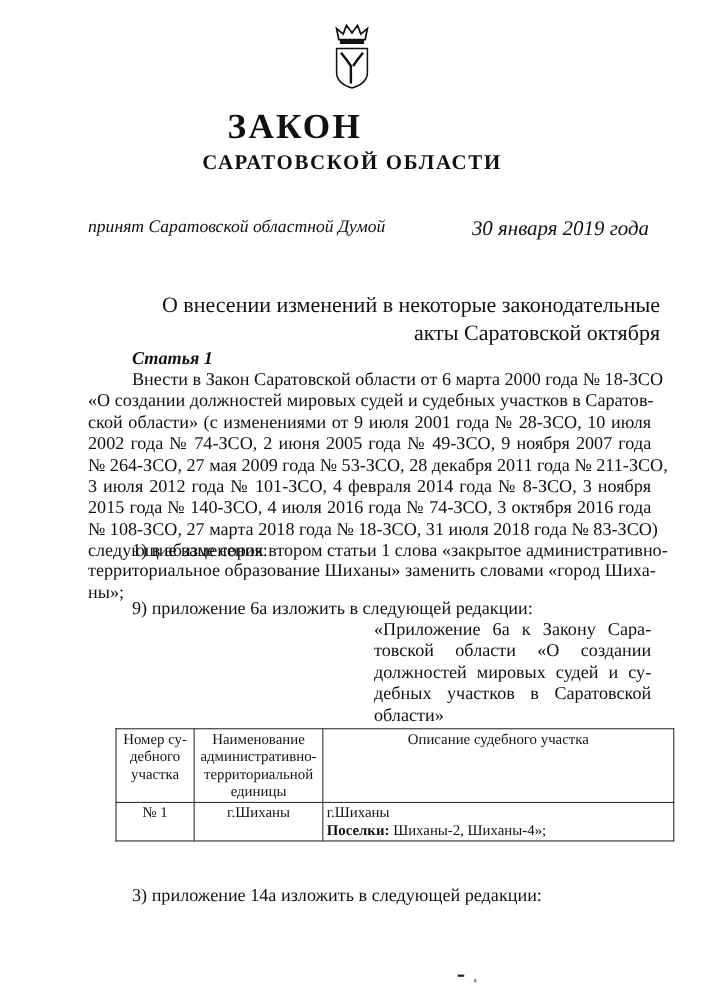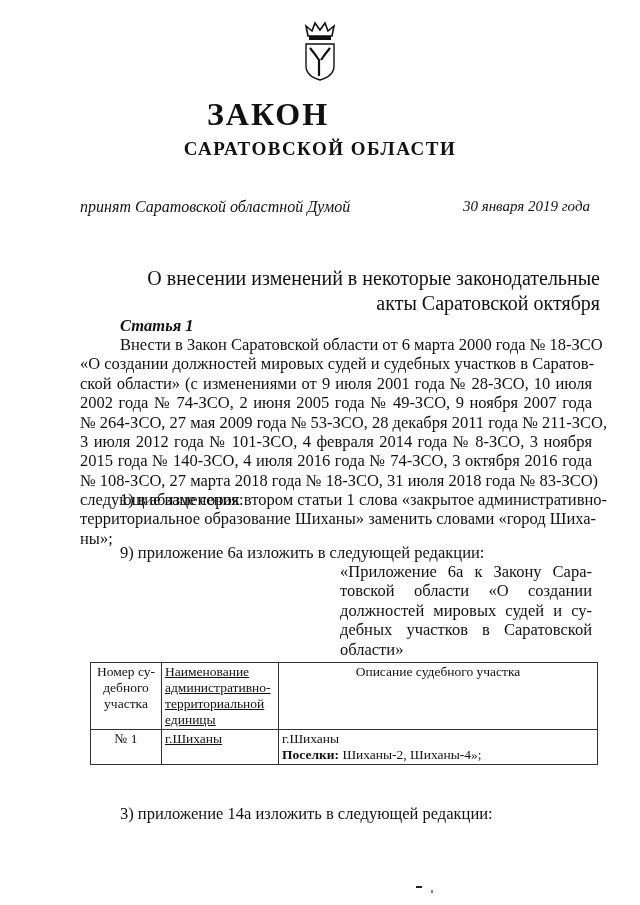--- a/index.html
+++ b/index.html
@@ -5,33 +5,33 @@
   html, body { margin: 0; padding: 0; background: #ffffff; }
   body { width: 640px; height: 905px; position: relative; overflow: hidden;
          font-family: "Liberation Serif", "DejaVu Serif", serif; color: #111; }
   .abs { position: absolute; }
   .emblem { left: 303px; top: 20px; width: 34px; height: 62px; }
   .title-main { left: 0; width: 536px; top: 96px; text-align: center;
                 font-size: 32px; font-weight: bold; letter-spacing: 2px; }
   .title-sub { left: 0; width: 640px; top: 138px; text-align: center;
                font-size: 19px; font-weight: bold; letter-spacing: 1.5px; }
   .adopted { left: 80px; top: 198px; font-size: 16px; font-style: italic; }
-  .date { right: 50px; top: 198px; font-size: 15px; font-style: italic; text-align: center; }
+  .date { right: 50px; top: 198px; font-size: 19px; font-style: italic; text-align: center; }
   .law-title { left: 60px; width: 540px; top: 243px; text-align: right;
                font-size: 20px; font-weight: normal; line-height: 25px; margin-top: 23px; }
   .body-text { left: 80px; width: 512px; font-size: 16.5px; line-height: 19.4px; text-align: justify; }
   .article { left: 120px; top: 316px; font-size: 16.5px; font-weight: bold; font-style: italic; }
   .line { display: block; text-align: justify; text-align-last: justify; white-space: nowrap; }
   .line.last { text-align-last: left; }
   .quote-block { left: 340px; width: 252px; top: 562px; font-size: 16.5px; line-height: 19.4px; }
-  table.tbl { position: absolute; left: 90px; top: 662px; width: 508px; border-collapse: collapse;
+  table.tbl { position: absolute; left: 105px; top: 662px; width: 508px; border-collapse: collapse;
               font-size: 13.5px; line-height: 16px; }
   table.tbl td { border: 1px solid #333; vertical-align: top; padding: 1px 3px; }
   .c1 { width: 64px; text-align: center; }
-  .c2 { width: 110px; text-align: left; text-decoration: underline; }
+  .c2 { width: 110px; text-align: center; }
   .c3 { text-align: center; }
   .c3l { text-align: left; }
   .hdr-row td { height: 58px; }
   .data-row td { height: 26px; }
   .item3 { left: 120px; top: 804px; font-size: 16.5px; }
   .scan-dot { width: 6px; height: 2px; background: #222; }
 </style>
 </head>
 <body>
 

